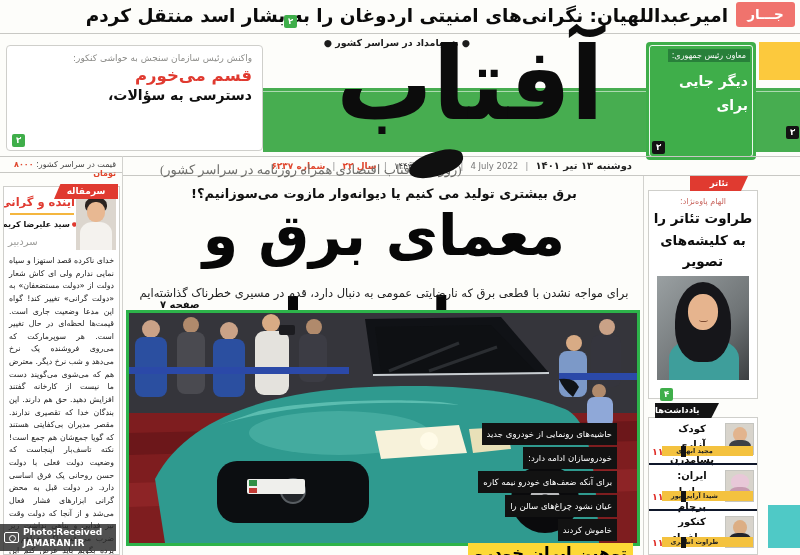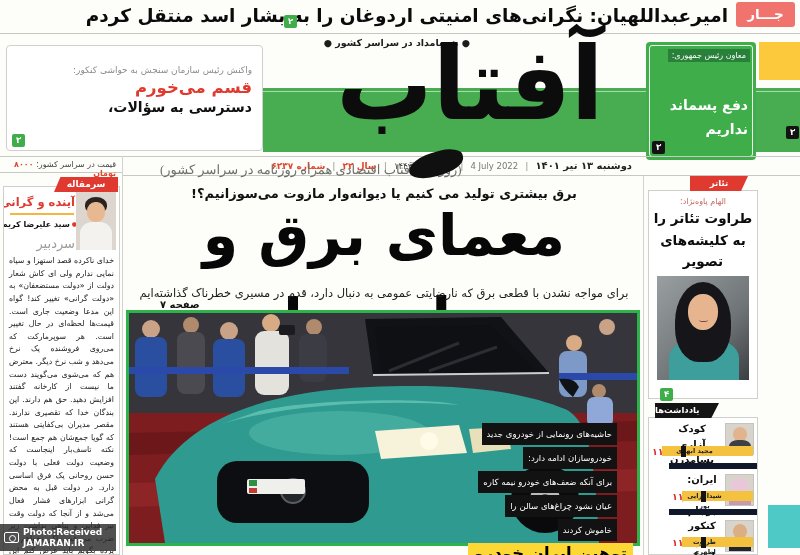--- a/index.html
+++ b/index.html
@@ -46,21 +46,21 @@
     transform:scaleY(1.05); z-index:4; pointer-events:none;
   }
   .logo-swash {
     position:absolute; left:408px; top:152px; width:56px; height:24px; background:#101010;
     border-radius:60% 40% 55% 45%; transform:rotate(-14deg); z-index:4;
   }
 
   
   .konkur-card {
     position:absolute; left:6px; top:45px; width:257px; height:106px;
-    background:#fff; border:1px solid #cfcfcb; border-radius:4px; padding:19px 10px;
+    background:#fff; border:1px solid #cfcfcb; border-radius:4px; padding:7px 10px;
   }
   .konkur-kicker { font-size:9px; color:#8b8b88; text-align:right; }
   .konkur-red { font-size:16.5px; font-weight:bold; color:#e03a30; text-align:right; margin-top:3px; }
   .konkur-black { font-size:14px; font-weight:bold; color:#101010; text-align:right; line-height:1.5; }
 
   
   .waste-box {
     position:absolute; left:646px; top:42px; width:110px; height:118px;
     background:#3fae4a; border-radius:4px;
   }
@@ -106,33 +106,33 @@
     color:#fff; font-size:8.5px; padding:6px 5px;
   }
   .cap-big {
     display:block; width:fit-content; margin:2px 0 3px auto; background:#fdd835;
     color:#000; font-size:16.5px; font-weight:bold; padding:1px 6px;
   }
   .cap-page { display:block; width:fit-content; margin:1px 12px 0 auto; color:#fff; font-size:8.5px; }
 
   
   .ed-tab {
-    position:absolute; left:54px; top:177px; width:64px; height:15px; background:#e03a30;
+    position:absolute; left:54px; top:184px; width:64px; height:15px; background:#e03a30;
     color:#fff; font-size:9px; font-weight:bold; text-align:center; line-height:15px;
     clip-path:polygon(10% 0, 100% 0, 100% 100%, 0 100%); z-index:3;
   }
   .ed-card {
     position:absolute; left:3px; top:186px; width:117px; height:369px;
     background:#fff; border:1px solid #cfcfcb; overflow:hidden;
   }
   .ed-title { position:absolute; right:44px; left:4px; top:8px; text-align:center; color:#e03a30; font-weight:bold; font-size:11.5px; white-space:nowrap; }
   .ed-underline { position:absolute; right:45px; left:6px; top:26px; height:2px; background:#f4b63f; }
   .ed-author { position:absolute; right:42px; left:0; top:33px; text-align:center; font-size:8px; font-weight:bold; color:#111; white-space:nowrap; }
   .ed-author:before { content:"●"; color:#e03a30; font-size:6px; margin-left:2px; vertical-align:1px; }
-  .ed-role { position:absolute; right:44px; left:4px; top:49px; text-align:right; font-size:13px; color:#9a9a97; }
+  .ed-role { position:absolute; right:44px; left:4px; top:49px; text-align:left; font-size:10px; color:#9a9a97; }
   .ed-photo { position:absolute; right:3px; top:5px; width:40px; height:58px; background:#dcd6ce; overflow:hidden; }
   .ed-photo .hair { position:absolute; left:9px; top:5px; width:22px; height:16px; background:#2b2320; border-radius:50% 50% 40% 40%; }
   .ed-photo .face { position:absolute; left:11px; top:10px; width:18px; height:20px; background:#e8b892; border-radius:45%; }
   .ed-photo .shirt { position:absolute; left:4px; top:30px; width:32px; height:28px; background:#f4f2ee; border-radius:40% 40% 0 0; }
   .ed-body {
     position:absolute; left:5px; right:5px; top:68px; bottom:2px;
     font-size:7.8px; line-height:1.62; color:#1b1b1b; text-align:justify;
   }
   .watermark {
     position:absolute; left:0; top:524px; width:116px; height:27px;
@@ -166,21 +166,21 @@
   .notes-tab {
     position:absolute; left:655px; top:403px; width:64px; height:15px; background:#141414;
     color:#fff; font-size:8.5px; font-weight:bold; text-align:left; line-height:15px;
     clip-path:polygon(0 0, 100% 0, 88% 100%, 0 100%); z-index:3;
   }
   .notes-card {
     position:absolute; left:648px; top:417px; width:110px; height:138px;
     background:#fff; border:1px solid #cfcfcb;
   }
   .note-item { position:absolute; left:0; right:0; height:45px; }
-  .note-item + .note-item { border-top:6px solid #0f172a;margin-left:20px; }
+  .note-item + .note-item { border-top:2px solid #0f172a; }
   .note-title { position:absolute; right:36px; left:14px; top:3px; text-align:center; font-size:10px; font-weight:bold; color:#0e0e0e; line-height:1.55; }
   .note-avatar { position:absolute; right:3px; top:5px; width:29px; height:32px; background:#d8d4cc; overflow:hidden; border:1px solid #c5c5c0; }
   .note-avatar .hd { position:absolute; left:7px; top:3px; width:14px; height:15px; border-radius:50%; }
   .note-avatar .bd { position:absolute; left:3px; top:16px; width:22px; height:16px; border-radius:40% 40% 0 0; }
   .note-author {
     position:absolute; left:13px; right:4px; bottom:7px; height:10px; background:#f4c23f;
     font-size:6.5px; font-weight:bold; color:#222; text-align:center; line-height:10px;
     padding-left:2px; padding-right:28px;
   }
   .note-page { position:absolute; left:3px; bottom:6px; display:flex; align-items:flex-start; gap:17px; }
@@ -208,22 +208,21 @@
     <div class="konkur-kicker">واکنش رئیس سازمان سنجش به حواشی کنکور:</div>
     <div class="konkur-red">قسم می‌خورم</div>
     <div class="konkur-black">دسترسی به سؤالات،</div>
   </div>
   <div class="badge green" style="left:12px; top:134px;">۳</div>
 
   <div class="waste-box rtl">
     <div class="waste-inner"></div>
     <div class="waste-kicker">معاون رئیس جمهوری:</div>
     <div class="waste-title">
-      <br>
-      <span>دفع پسماند نداریم</span>
+      <span>دیگر جایی برای</span><br>
     </div>
   </div>
   <div class="badge black" style="left:652px; top:141px;">۳</div>
   <div class="yellow-square"></div>
   <div class="badge black" style="left:786px; top:126px;">۳</div>
 
   <div class="hline" style="left:0; right:0; top:156px;"></div>
   <div class="hline" style="left:122px; right:0; top:175px;"></div>
   <div class="hline" style="left:0; width:122px; top:172px;"></div>
   <div class="date-line rtl">

